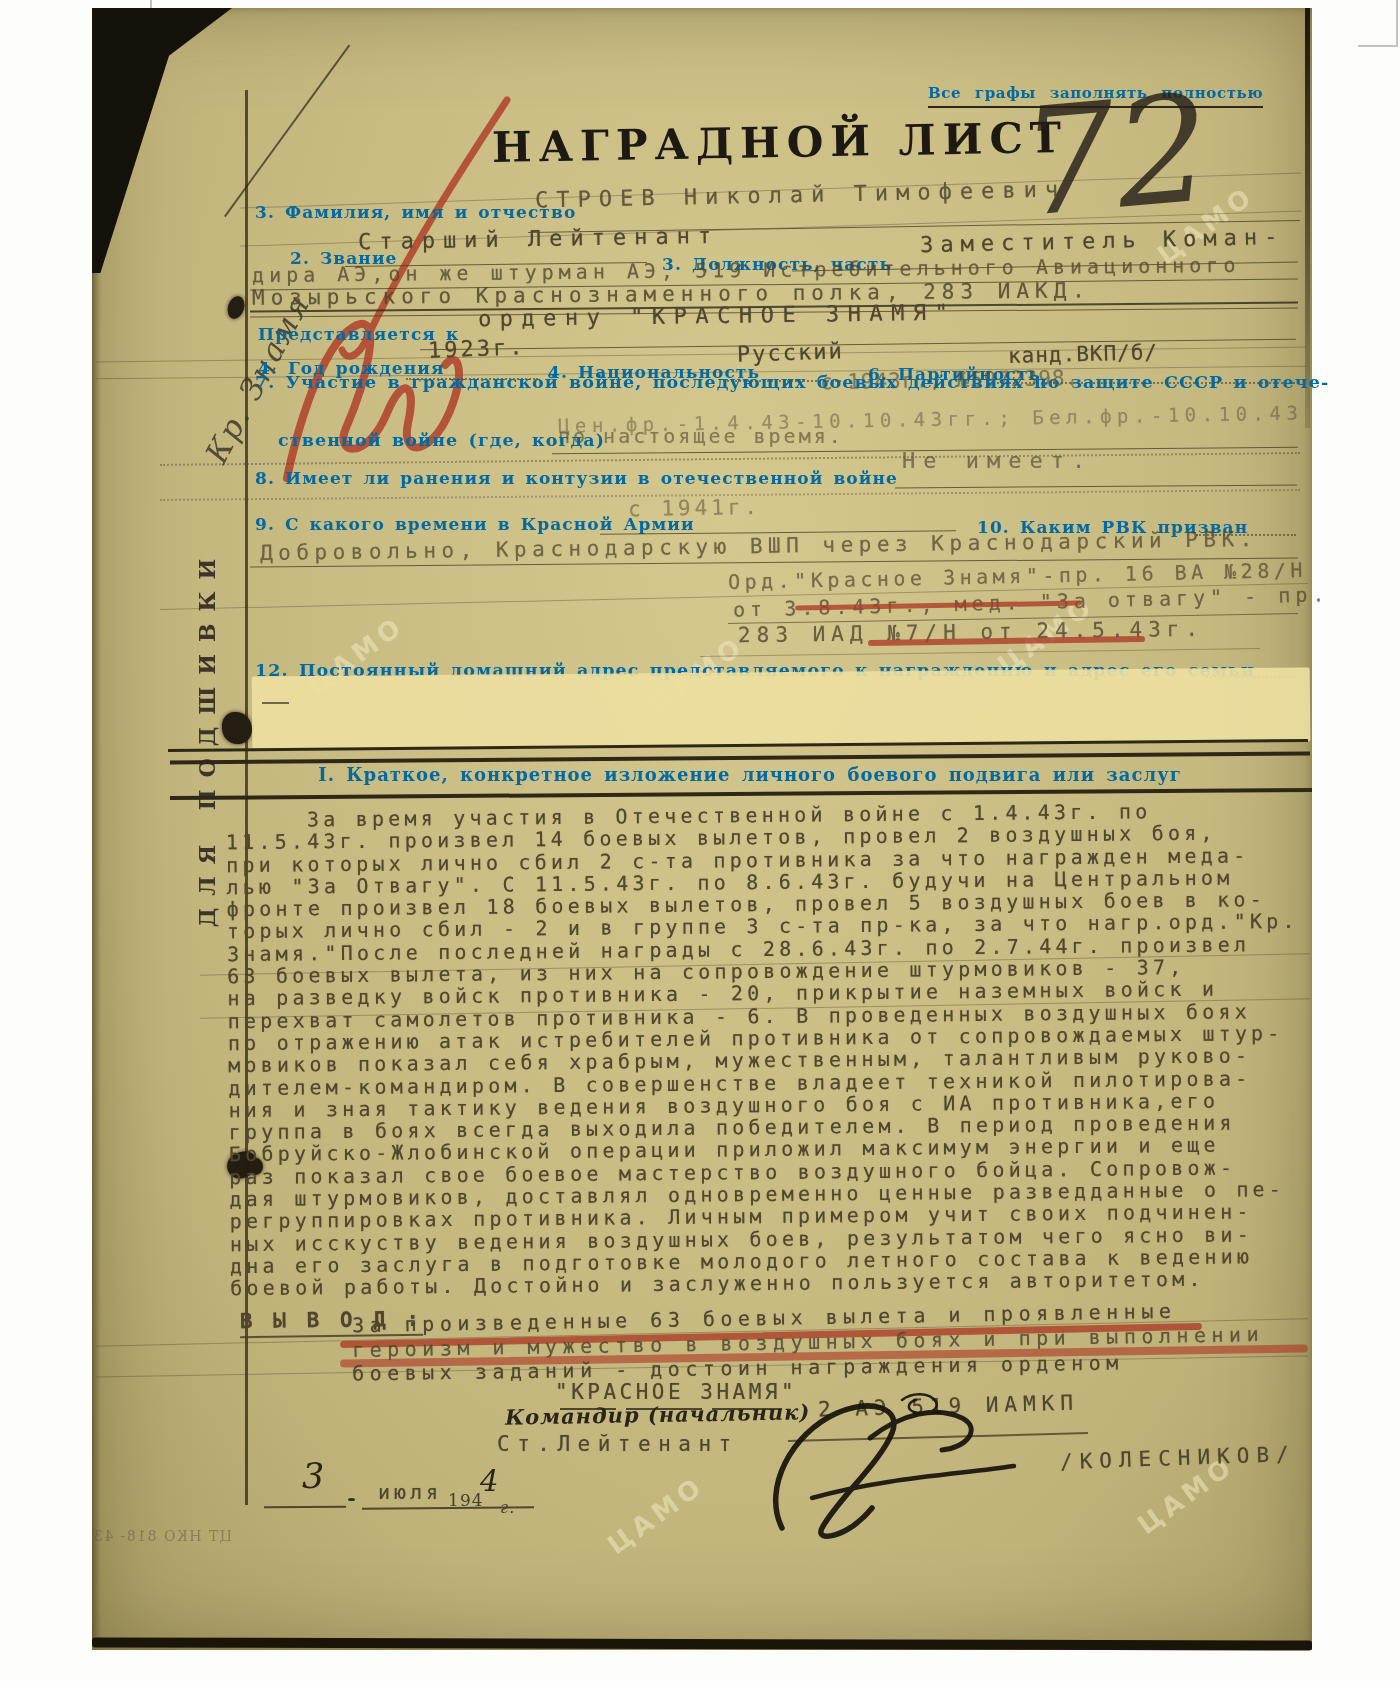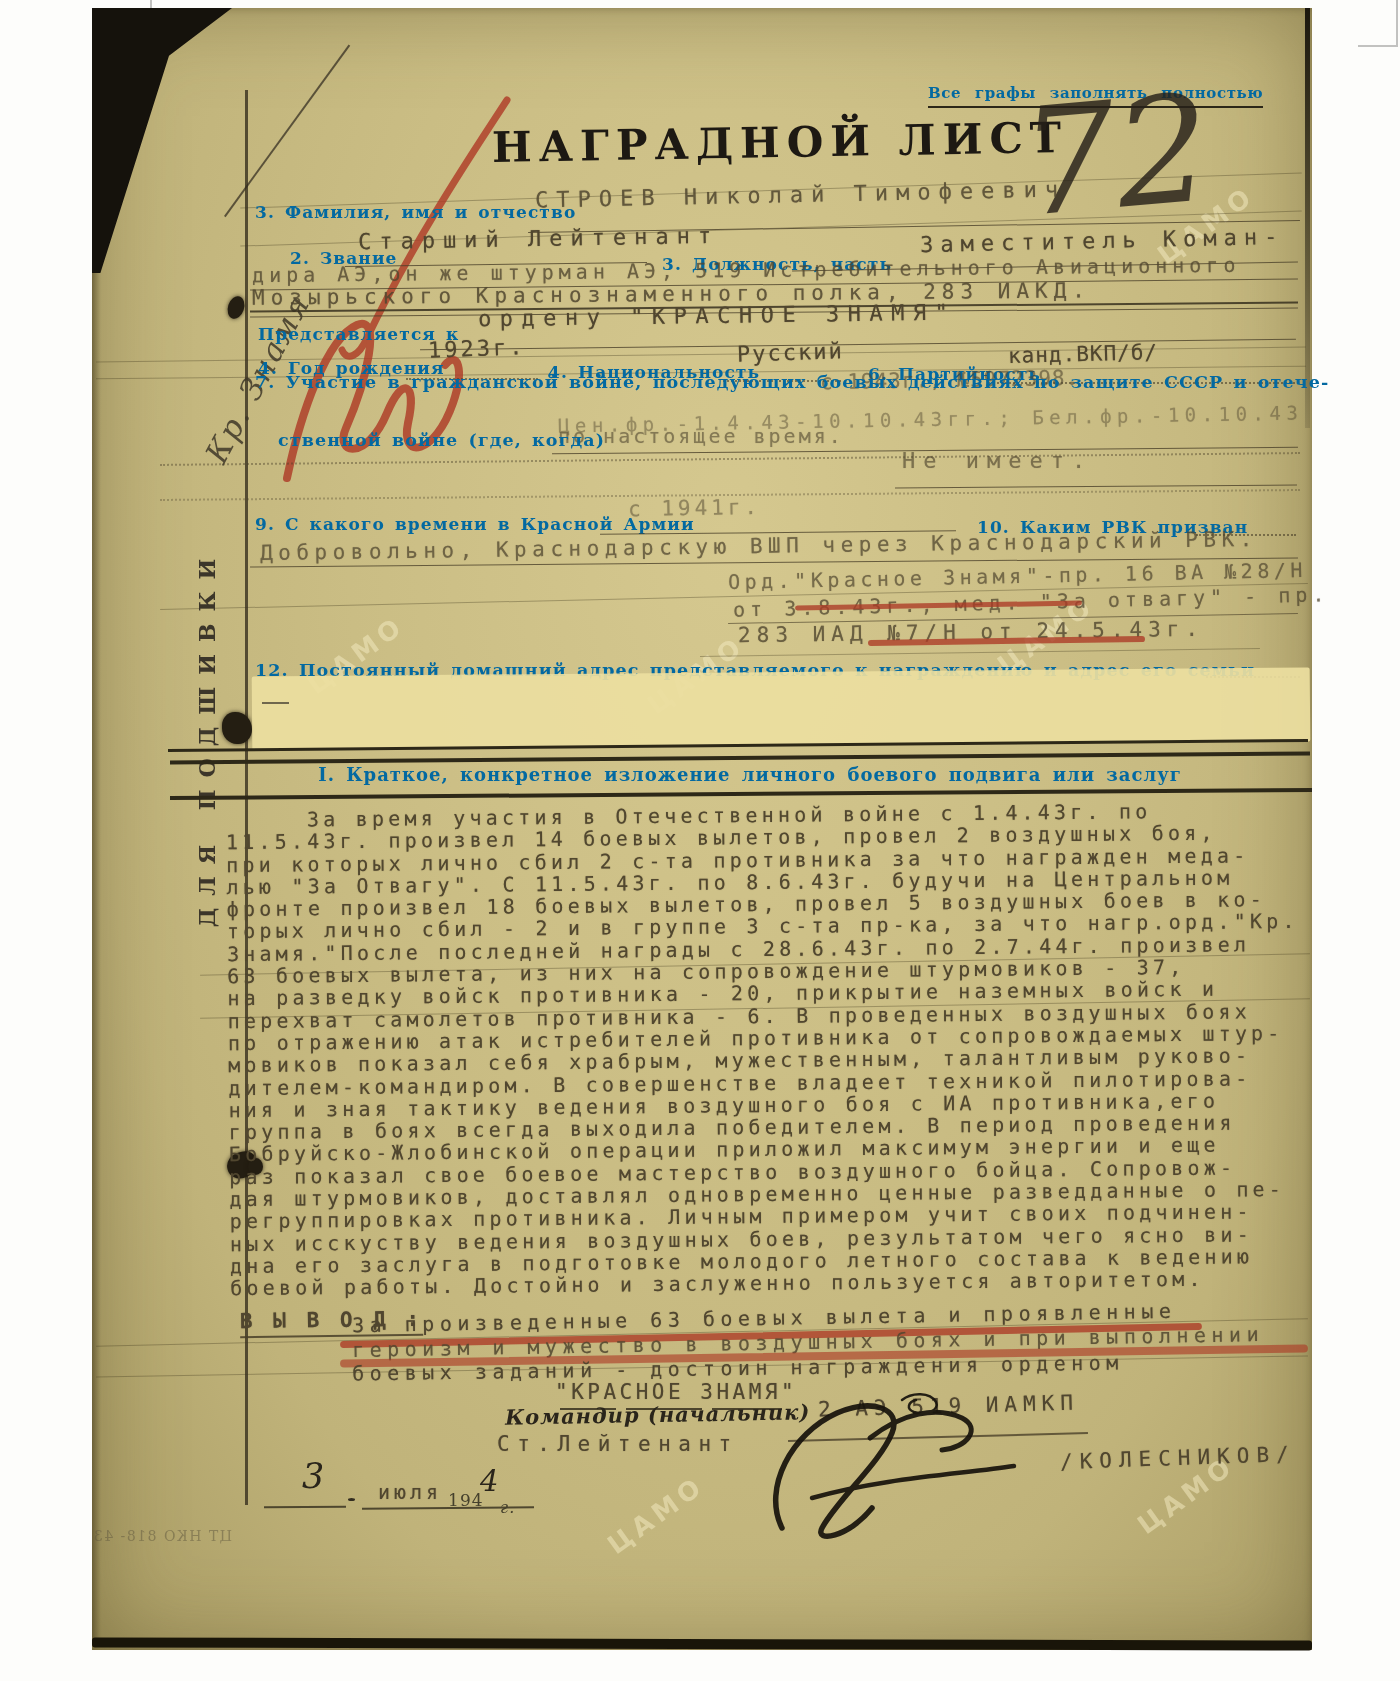--- a/index.html
+++ b/index.html
@@ -115,20 +115,21 @@
   <div class="abs typed faded" style="left:820px;top:368px;font-size:21px;letter-spacing:1px;transform:rotate(-1deg);">с 1943г., №5972398.</div>
 
   <div class="abs lbl" style="left:255px;top:372px;font-size:17.5px;">7. Участие в гражданской войне, последующих боевых действиях по защите СССР и отече-</div>
   <div class="abs typed faded" style="left:558px;top:408px;font-size:19px;letter-spacing:5.5px;opacity:.45;transform:rotate(-1deg);">Цен.фр.-1.4.43-10.10.43гг.; Бел.фр.-10.10.43</div>
   <div class="abs typed faded" style="left:558px;top:424px;font-size:20px;letter-spacing:3px;opacity:.6;">по настоящее время.</div>
   <div class="abs lbl" style="left:278px;top:430px;font-size:17.5px;">ственной войне (где, когда)</div>
   <div class="abs ul" style="left:552px;top:450px;width:746px;transform:rotate(-.5deg);"></div>
   <div class="abs dot" style="left:160px;top:458px;width:1140px;opacity:.7;transform:rotate(-.6deg);"></div>
 
   <div class="abs typed faded" style="left:902px;top:448px;font-size:22px;letter-spacing:8px;opacity:.65;">Не имеет.</div>
+  <div class="abs lbl" style="left:255px;top:468px;">8. Имеет ли ранения и контузии в отечественной войне</div>
   <div class="abs ul" style="left:895px;top:486px;width:402px;transform:rotate(-.4deg);"></div>
   <div class="abs dot" style="left:160px;top:494px;width:1140px;opacity:.55;transform:rotate(-.5deg);"></div>
 
   <div class="abs typed faded" style="left:628px;top:496px;font-size:21px;letter-spacing:4px;opacity:.5;transform:rotate(-1deg);">с 1941г.</div>
   <div class="abs lbl" style="left:255px;top:514px;">9. С какого времени в Красной Армии</div>
   <div class="abs ul" style="left:600px;top:532px;width:356px;transform:rotate(-.6deg);"></div>
   <div class="abs lbl" style="left:977px;top:517px;">10. Каким РВК призван</div>
   <div class="abs dot" style="left:1196px;top:534px;width:100px;"></div>
   <div class="abs typed" style="left:260px;top:534px;font-size:21px;letter-spacing:5.5px;opacity:.75;transform:rotate(-.8deg);">Добровольно, Краснодарскую ВШП через Краснодарский РВК.</div>
   <div class="abs ul" style="left:250px;top:562px;width:1048px;transform:rotate(-.5deg);"></div>

